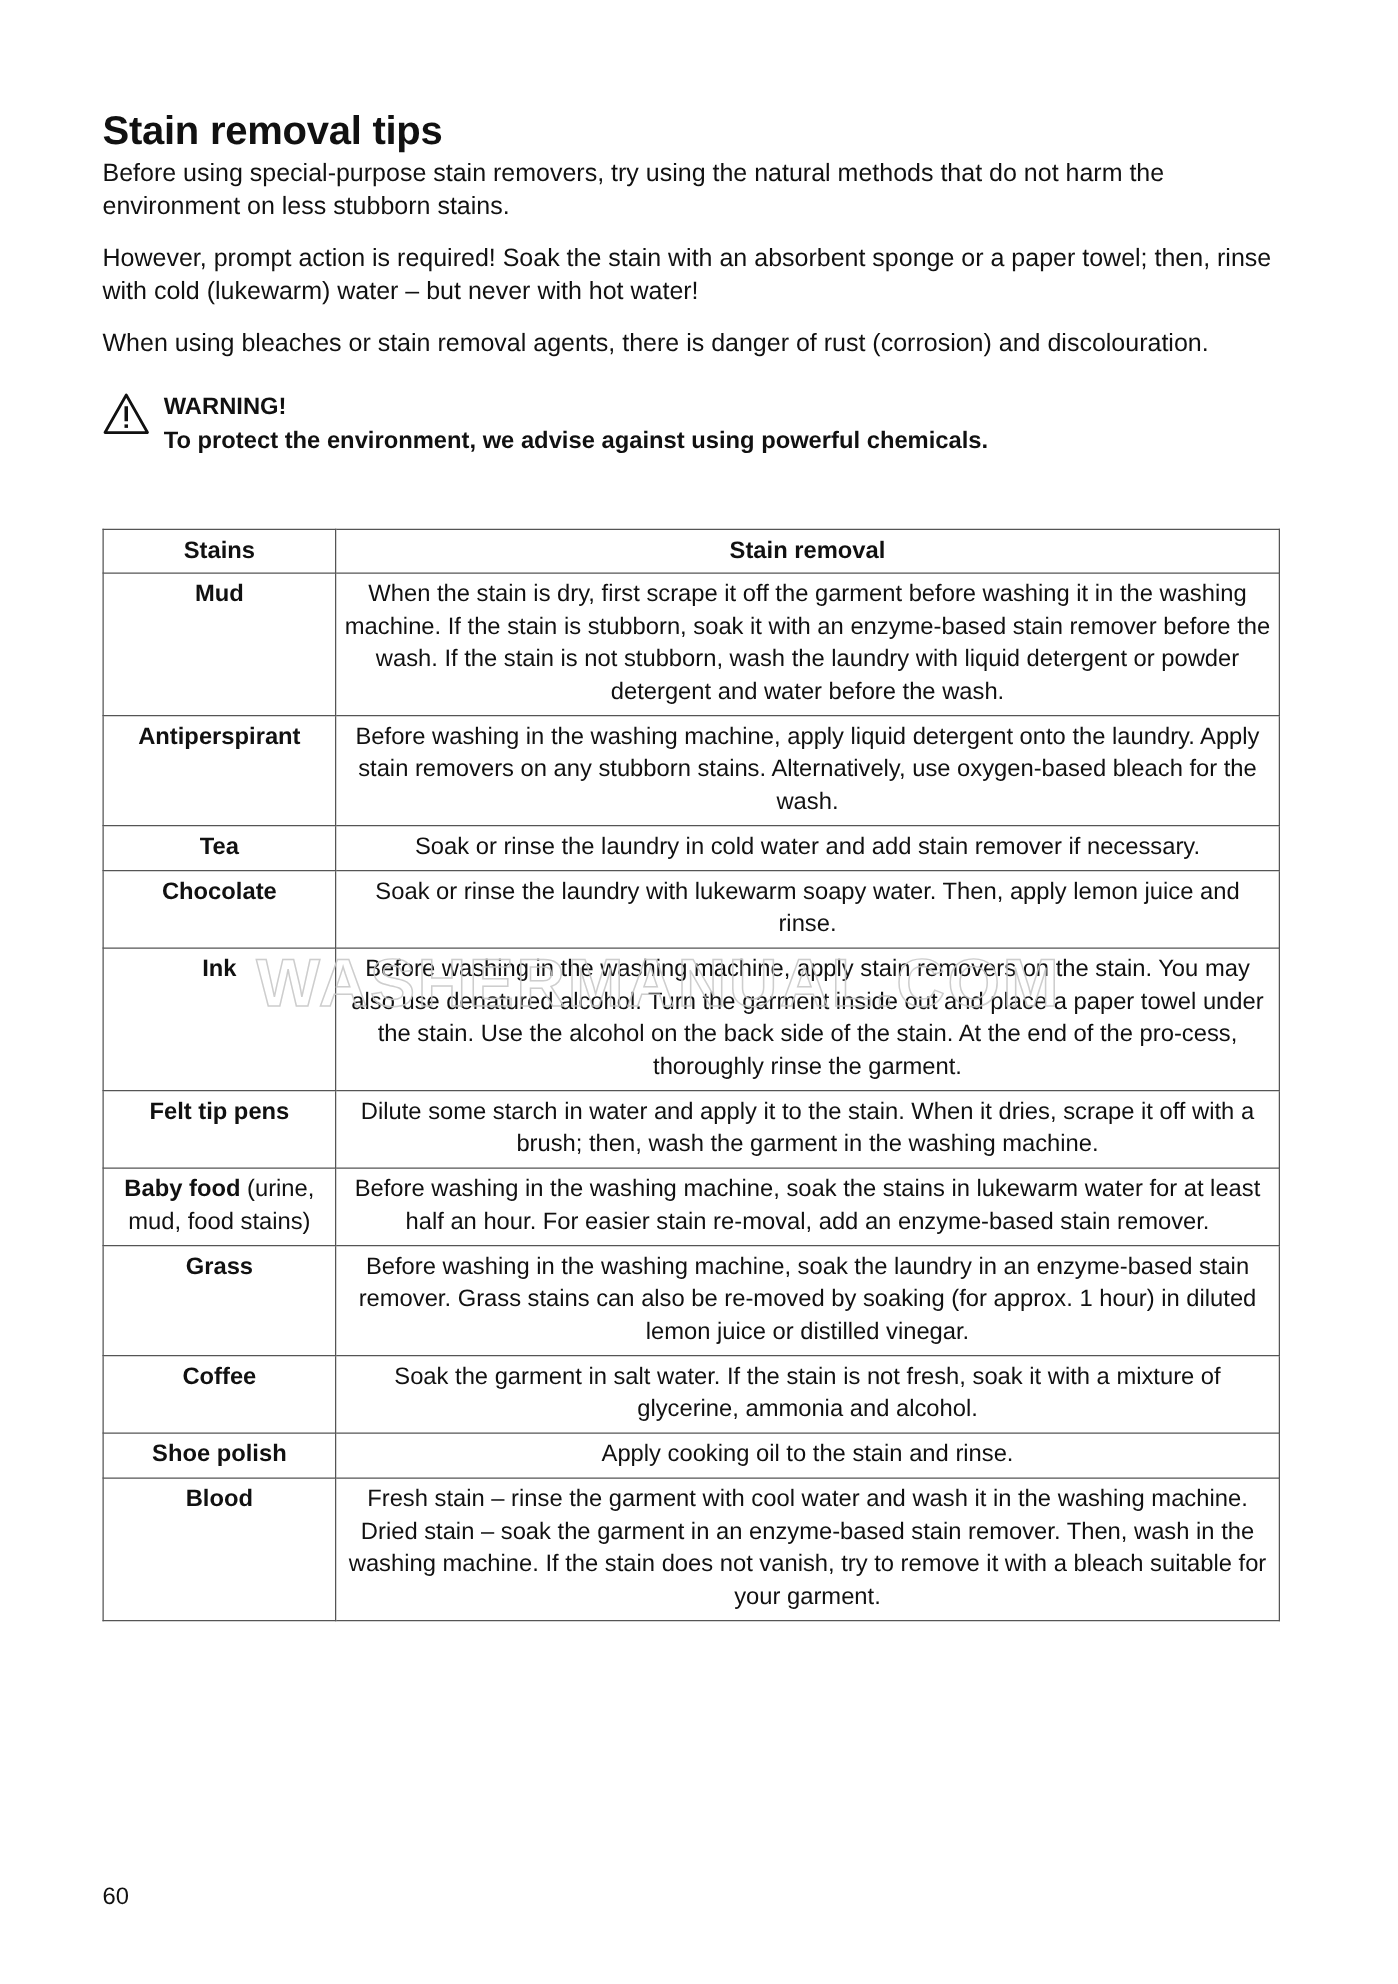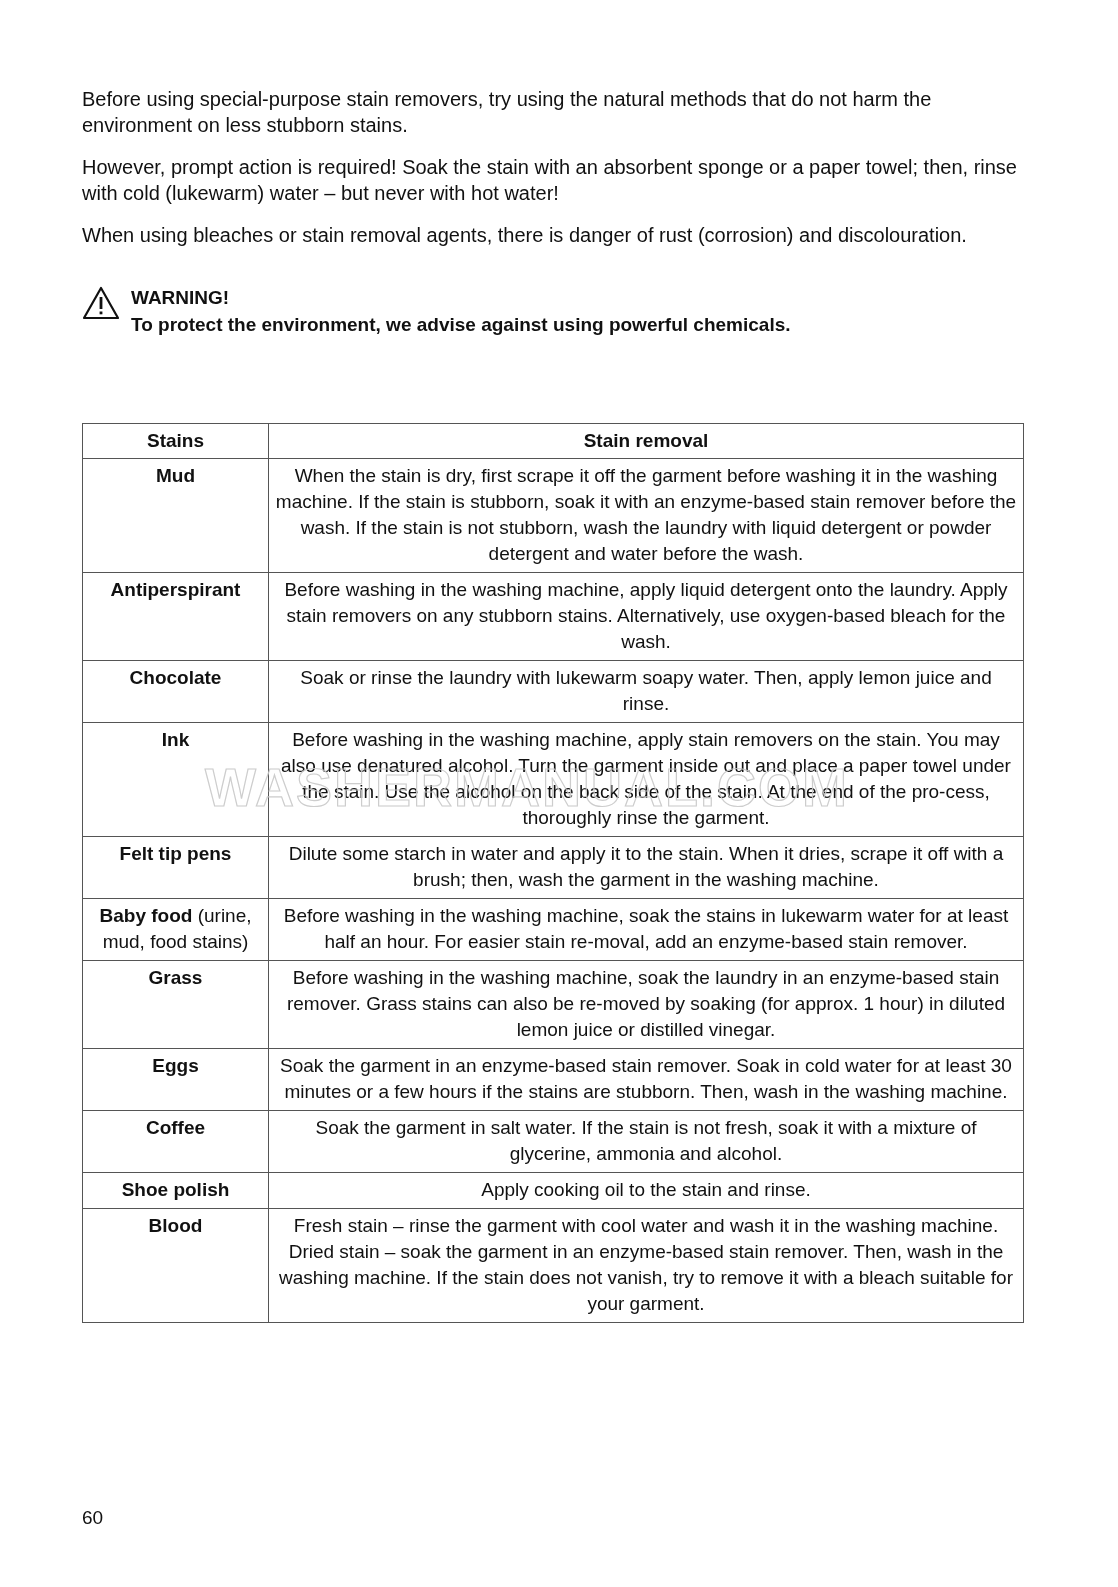--- a/index.html
+++ b/index.html
@@ -4,38 +4,39 @@
 <style>
   html, body { margin: 0; padding: 0; background: #ffffff; }
   body { width: 1118px; height: 1587px; position: relative; overflow: hidden;
          font-family: "Liberation Sans", sans-serif; color: #111111; }
   .page { position: absolute; left: 82px; top: 84px; width: 942px; }
   h1 { margin: 0; font-size: 32px; font-weight: bold; line-height: 40px; letter-spacing: -0.2px; }
   p { margin: 0; font-size: 20px; line-height: 26px; }
   .p1 { margin-top: 2px; }
   .p2 { margin-top: 16px; }
   .p3 { margin-top: 16px; font-weight: normal; }
-  .warning { position: relative; margin-top: 36px; padding-left: 49px; height: 56px; }
+  .warning { position: relative; margin-top: 24px; padding-left: 49px; height: 56px; }
   .warning svg { position: absolute; left: 0; top: 2px; }
   .warning .wt { font-weight: bold; font-size: 19px; line-height: 27px; }
   table { position: absolute; left: 82px; top: 423px; width: 942px; border-collapse: collapse;
           font-size: 19px; line-height: 26px; }
   td, th { border: 1.3px solid #555555; vertical-align: top; text-align: center; padding: 4px 6px 5px 6px; }
   th { font-weight: bold; padding-top: 4px; padding-bottom: 4px; }
   td.col1 { width: 173px; }
   .stain-name { font-weight: bold; }
   .watermark { position: absolute; left: 205px; top: 756px; font-size: 54px; font-weight: bold;
                color: transparent; -webkit-text-stroke: 1.2px #c8c8c8; letter-spacing: 2px;
                pointer-events: none; opacity: 0.9; }
   .page-number { position: absolute; left: 82px; top: 1507px; font-size: 19px; }
 </style>
 </head>
 <body>
 
 <div class="page">
+  <h1>Stain removal tips</h1>
   <p class="p1">Before using special-purpose stain removers, try using the natural methods that do not harm the environment on less stubborn stains.</p>
   <p class="p2">However, prompt action is required! Soak the stain with an absorbent sponge or a paper towel; then, rinse with cold (lukewarm) water – but never with hot water!</p>
   <p class="p3">When using bleaches or stain removal agents, there is danger of rust (corrosion) and discolouration.</p>
   <div class="warning">
     <svg width="38" height="34" viewBox="0 0 38 34">
       <path d="M19 2 L36 32 L2 32 Z" fill="none" stroke="#111" stroke-width="2.2" stroke-linejoin="round"></path>
       <rect x="17.6" y="11" width="2.8" height="12" fill="#111"></rect>
       <rect x="17.6" y="25.5" width="2.8" height="2.8" fill="#111"></rect>
     </svg>
     <div class="wt">WARNING!</div>
@@ -57,20 +58,26 @@
           <div>When the stain is dry, first scrape it off the garment before washing it in the washing machine. If the stain is stubborn, soak it with an enzyme-based stain remover before the wash. If the stain is not stubborn, wash the laundry with liquid detergent or powder detergent and water before the wash.</div>
         </td>
       </tr>
       <tr>
         <td class="col1"><span class="stain-name">Antiperspirant</span></td>
         <td>
           <div>Before washing in the washing machine, apply liquid detergent onto the laundry. Apply stain removers on any stubborn stains. Alternatively, use oxygen-based bleach for the wash.</div>
         </td>
       </tr>
       <tr>
+        <td class="col1"><span class="stain-name">Tea</span></td>
+        <td>
+          <div>Soak or rinse the laundry in cold water and add stain remover if necessary.</div>
+        </td>
+      </tr>
+      <tr>
         <td class="col1"><span class="stain-name">Chocolate</span></td>
         <td>
           <div>Soak or rinse the laundry with lukewarm soapy water. Then, apply lemon juice and rinse.</div>
         </td>
       </tr>
       <tr>
         <td class="col1"><span class="stain-name">Ink</span></td>
         <td>
           <div>Before washing in the washing machine, apply stain removers on the stain. You may also use denatured alcohol. Turn the garment inside out and place a paper towel under the stain. Use the alcohol on the back side of the stain. At the end of the pro-cess, thoroughly rinse the garment.</div>
         </td>
@@ -87,26 +94,20 @@
           <div>Before washing in the washing machine, soak the stains in lukewarm water for at least half an hour. For easier stain re-moval, add an enzyme-based stain remover.</div>
         </td>
       </tr>
       <tr>
         <td class="col1"><span class="stain-name">Grass</span></td>
         <td>
           <div>Before washing in the washing machine, soak the laundry in an enzyme-based stain remover. Grass stains can also be re-moved by soaking (for approx. 1 hour) in diluted lemon juice or distilled vinegar.</div>
         </td>
       </tr>
       <tr>
-        <td class="col1"><span class="stain-name">Eggs</span></td>
-        <td>
-          <div>Soak the garment in an enzyme-based stain remover. Soak in cold water for at least 30 minutes or a few hours if the stains are stubborn. Then, wash in the washing machine.</div>
-        </td>
-      </tr>
-      <tr>
         <td class="col1"><span class="stain-name">Coffee</span></td>
         <td>
           <div>Soak the garment in salt water. If the stain is not fresh, soak it with a mixture of glycerine, ammonia and alcohol.</div>
         </td>
       </tr>
       <tr>
         <td class="col1"><span class="stain-name">Shoe polish</span></td>
         <td>
           <div>Apply cooking oil to the stain and rinse.</div>
         </td>

